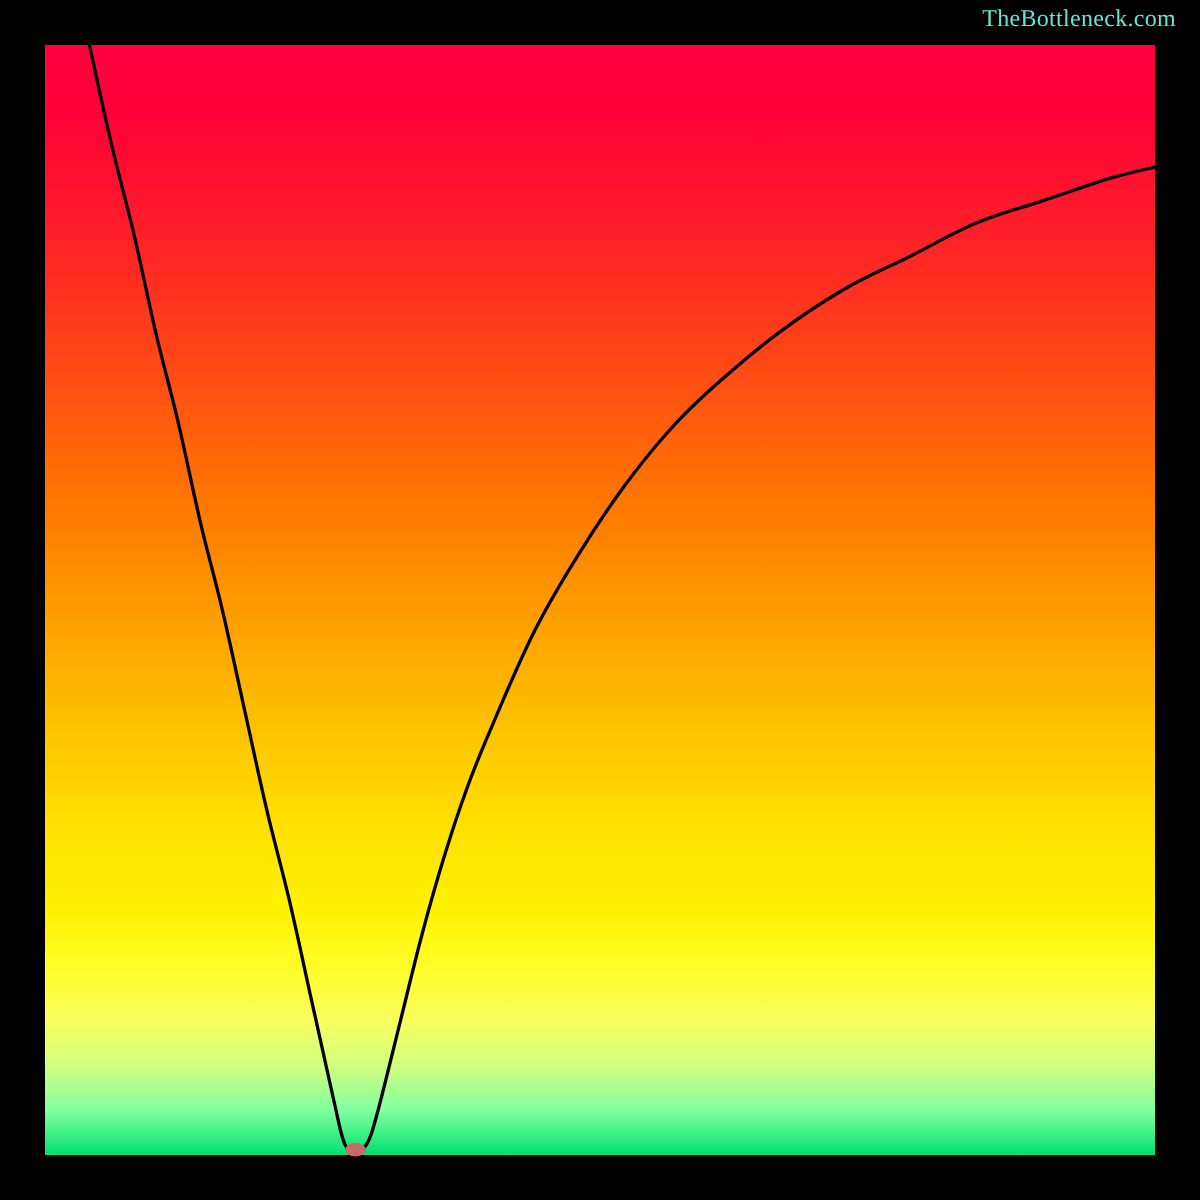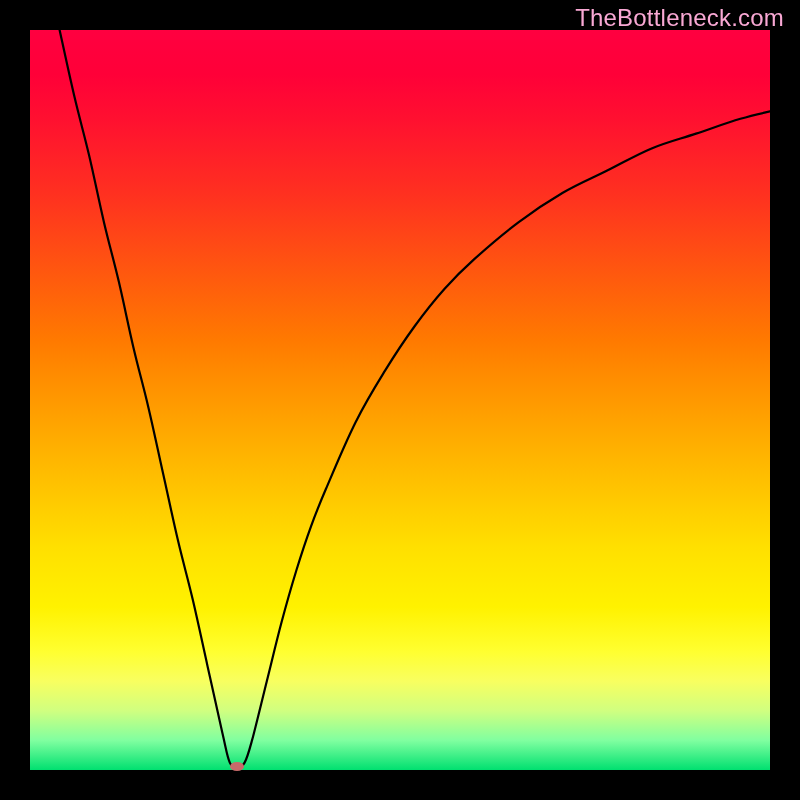--- a/index.html
+++ b/index.html
@@ -37,24 +37,24 @@
   svg.curve {
     position: absolute;
     left: 0; top: 0;
     width: 740px;
     height: 740px;
   }
   .watermark {
     position: absolute;
     top: 4px;
     right: 16px;
-    font-family: Liberation Sans, sans-serif;
-    font-size: 24px;
+    font-family: Liberation Serif, serif;
+    font-size: 16px;
     font-weight: 500;
-    color: #f9a8d4;
+    color: #5eead4;
     letter-spacing: 0.2px;
   }
   .min-marker {
     position: absolute;
     width: 14px;
     height: 9px;
     border-radius: 50%;
     background: #c86a6a;
   }
 </style>

